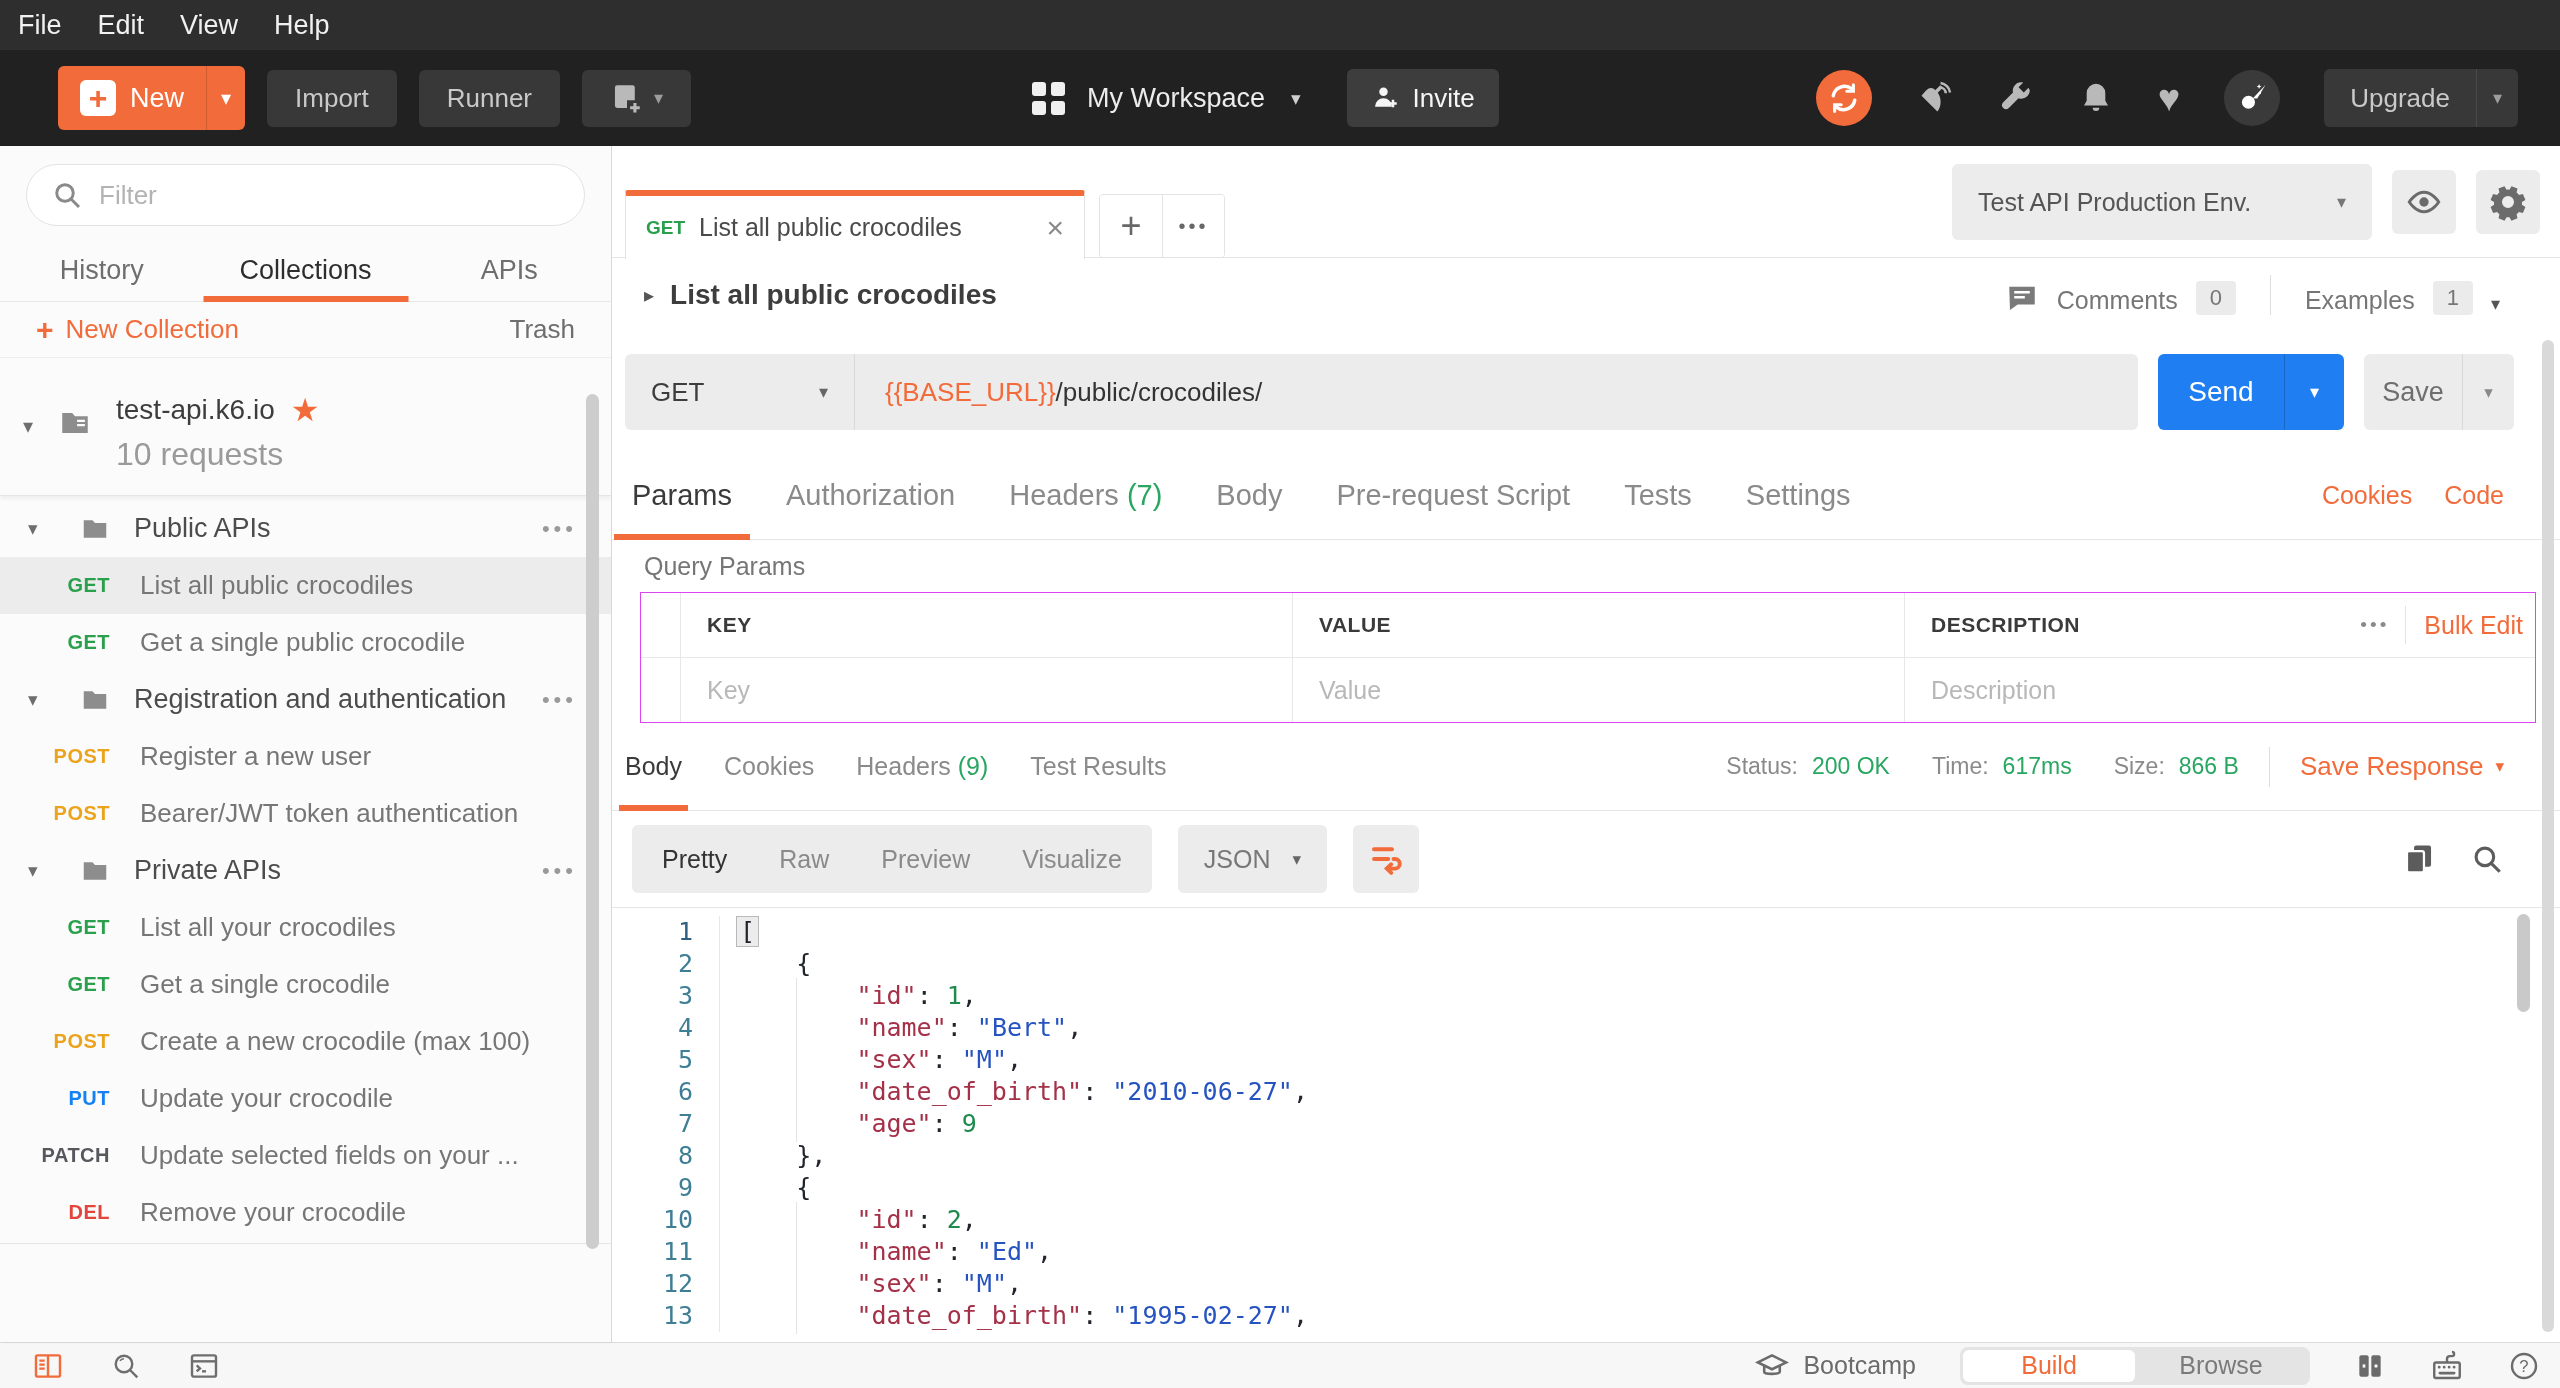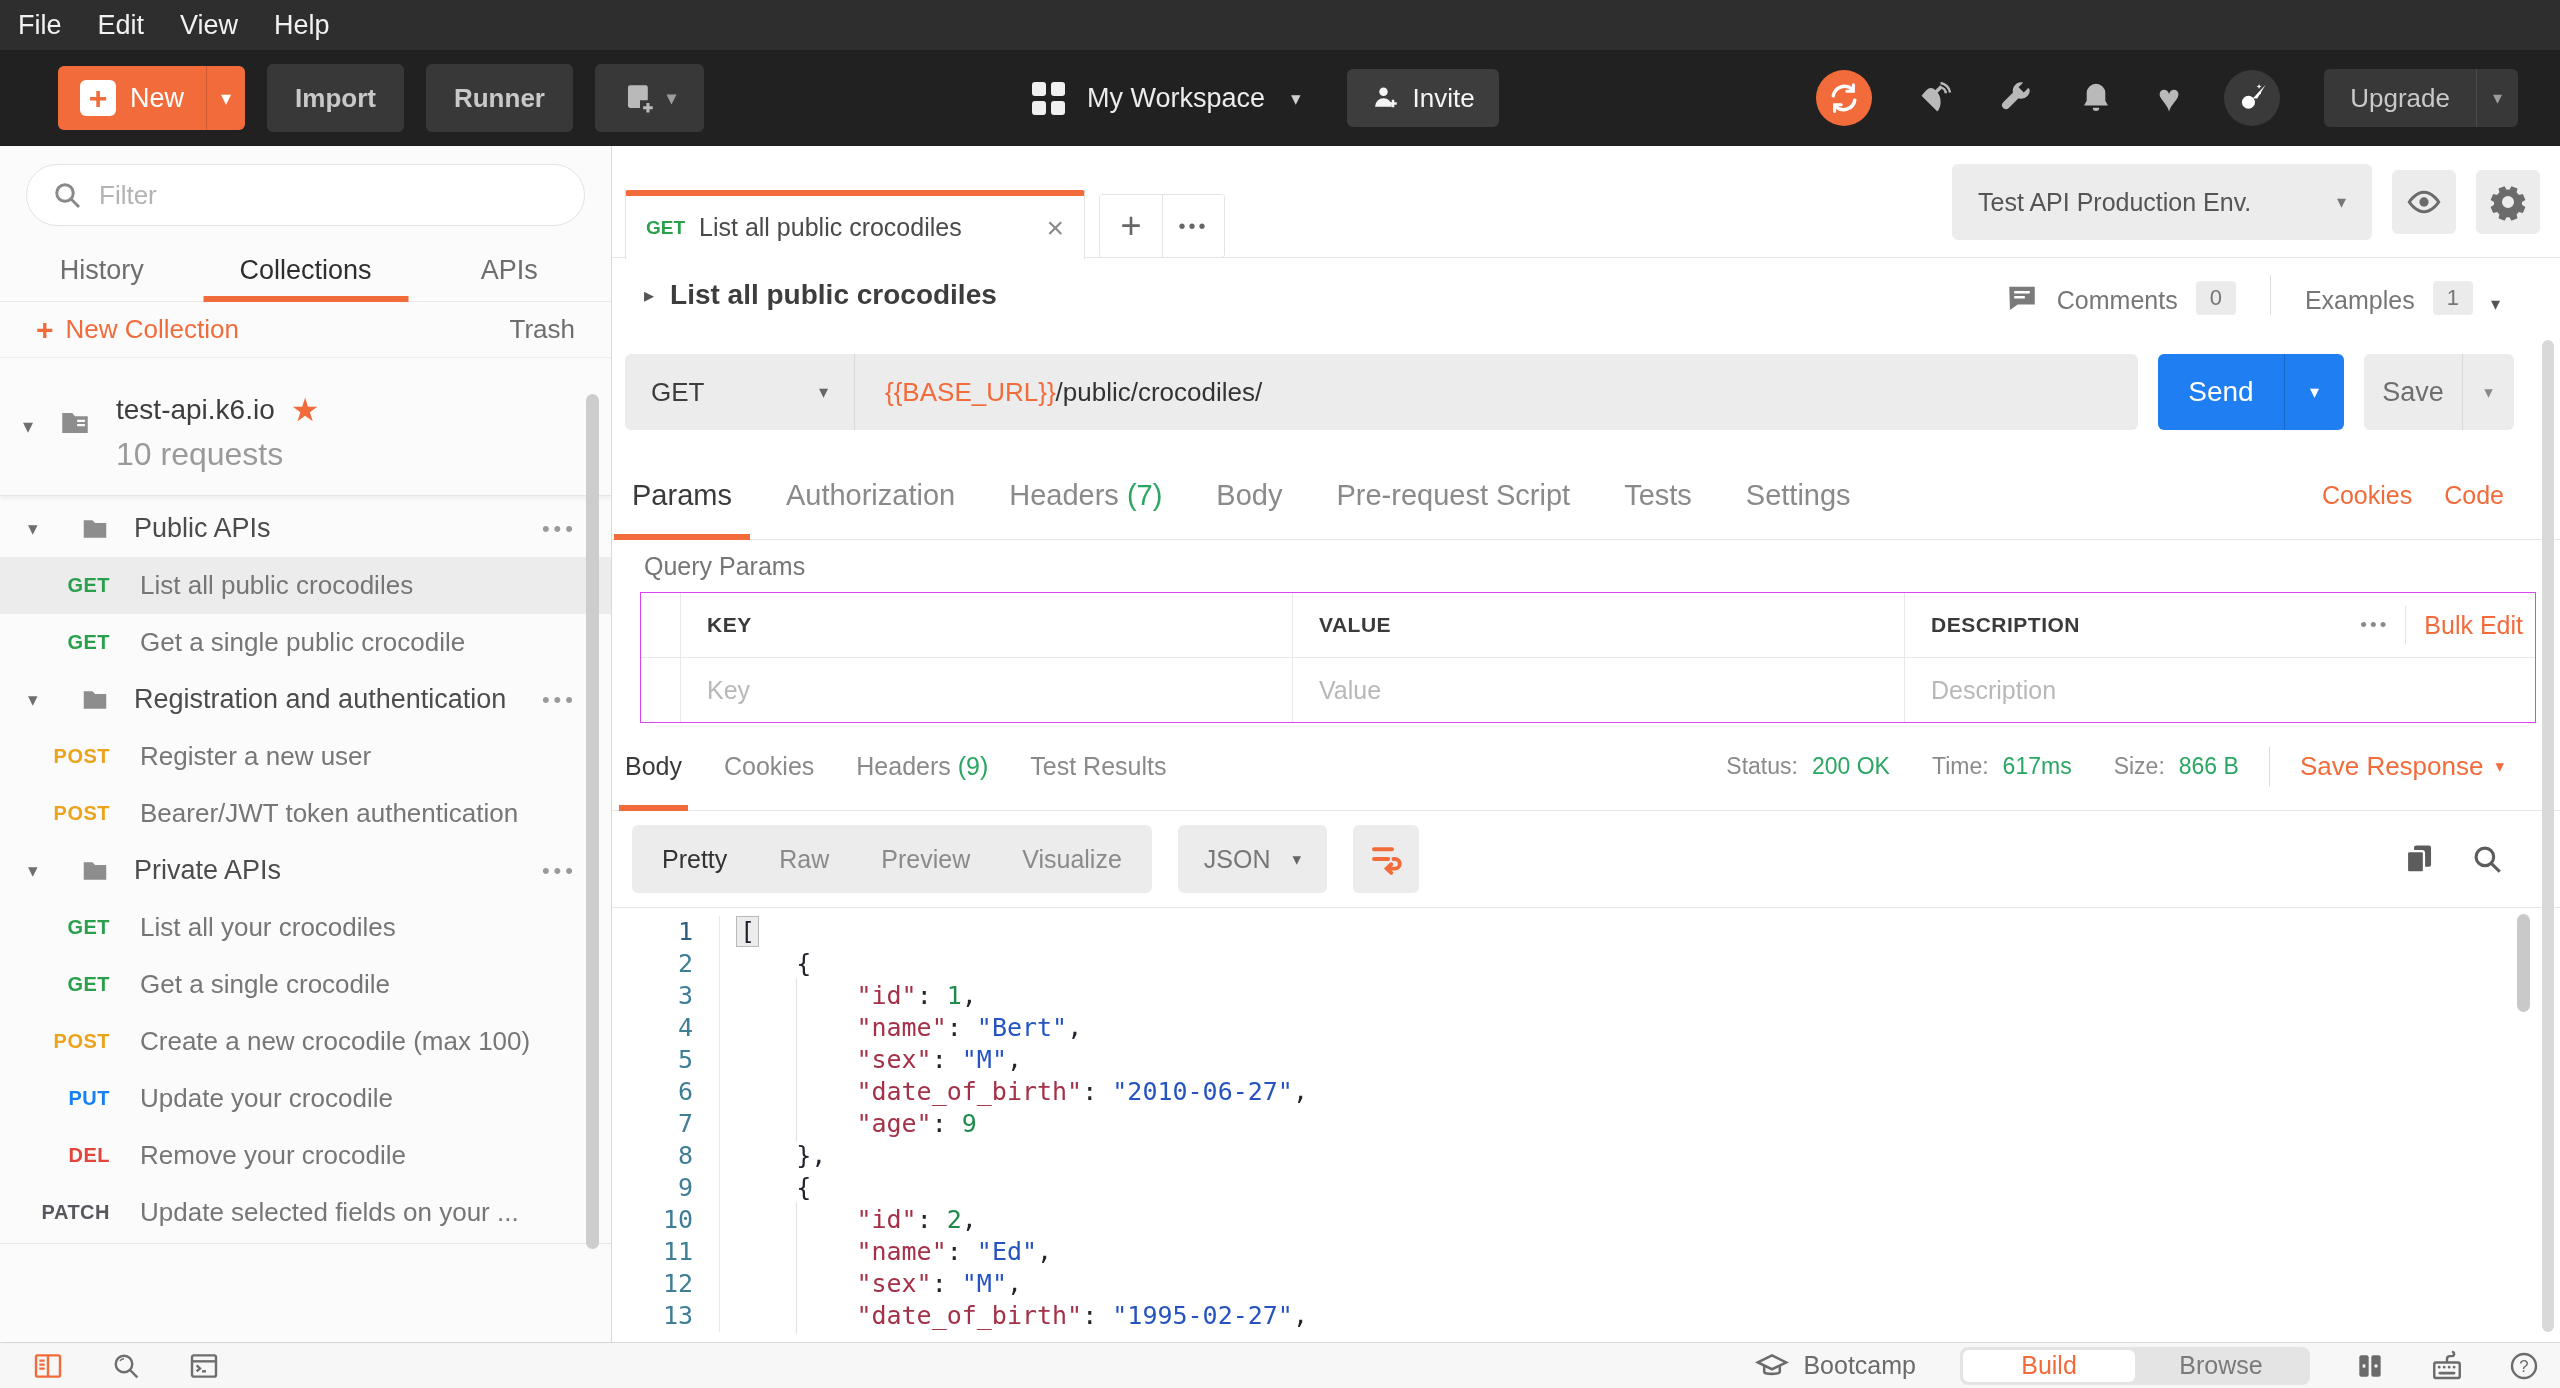--- a/index.html
+++ b/index.html
@@ -15,22 +15,22 @@
   
   .toolbar { height:96px; background:#212121; position:relative; flex:0 0 auto; }
   .tb-left { position:absolute; left:58px; top:0; height:96px; display:flex; align-items:center; gap:22px; }
   .btn-new { background:var(--accent); border-radius:6px; height:64px; display:flex;
     align-items:center; color:#fff; font-size:27px; overflow:hidden; }
   .btn-new .main-part { display:flex; align-items:center; gap:14px; padding:0 22px; height:100%; }
   .new-plus { width:36px; height:36px; background:#fff; border-radius:6px; color:var(--accent);
     font-size:32px; font-weight:bold; display:flex; align-items:center; justify-content:center; line-height:1; }
   .btn-new .caret-part { border-left:1px solid rgba(0,0,0,.15); height:100%; display:flex;
     align-items:center; padding:0 14px; font-size:20px; }
-  .tb-btn { background:#383838; border:none; border-radius:6px; height:68px; padding:8px 28px;
-    color:#c9c9c9; font-size:26px; display:flex; align-items:center; gap:10px;font-weight:bold; }
+  .tb-btn { background:#383838; border:none; border-radius:6px; height:57px; padding:8px 28px;
+    color:#c9c9c9; font-size:26px; display:flex; align-items:center; gap:10px; }
   .tb-center { position:absolute; left:1032px; top:0; height:96px; display:flex; align-items:center; gap:22px; }
   .ws-grid { display:inline-grid; grid-template-columns:14px 14px; gap:5px; }
   .ws-grid i { width:14px; height:14px; background:#f0f0f0; border-radius:3px; }
   .ws-label { color:#ececec; font-size:27px; }
   .ws-caret { color:#cfcfcf; font-size:19px; margin-left:4px; }
   .invite-btn { background:#3d3d3d; border:none; border-radius:6px; height:58px; padding:0 24px;
     margin-left:24px; color:#f5f5f5; font-size:26px; display:flex; align-items:center; gap:12px; }
   .tb-right { position:absolute; right:42px; top:0; height:96px; display:flex; align-items:center; gap:44px; }
   .sync-btn { width:56px; height:56px; border-radius:50%; background:var(--accent);
     display:flex; align-items:center; justify-content:center; }
@@ -425,26 +425,26 @@
           </div>
           <div class="tree-row req">
             <span class="method" style="color: rgb(236, 163, 28);">POST</span>
             <span class="r-label">Create a new crocodile (max 100)</span>
           </div>
           <div class="tree-row req">
             <span class="method" style="color: rgb(21, 129, 243);">PUT</span>
             <span class="r-label">Update your crocodile</span>
           </div>
           <div class="tree-row req">
+            <span class="method" style="color: rgb(86, 88, 94);">PATCH</span>
+            <span class="r-label">Update selected fields on your ...</span>
+          </div>
+          <div class="tree-row req">
             <span class="method" style="color: rgb(226, 69, 60);">DEL</span>
             <span class="r-label">Remove your crocodile</span>
-          </div>
-          <div class="tree-row req">
-            <span class="method" style="color: rgb(86, 88, 94);">PATCH</span>
-            <span class="r-label">Update selected fields on your ...</span>
           </div>
           <div class="tree-end-divider"></div>
         </div>
       <div class="side-scrollbar"></div>
     </aside>
 
     <main class="main">
 
       <div class="tabstrip">
         <div class="doc-tab">

